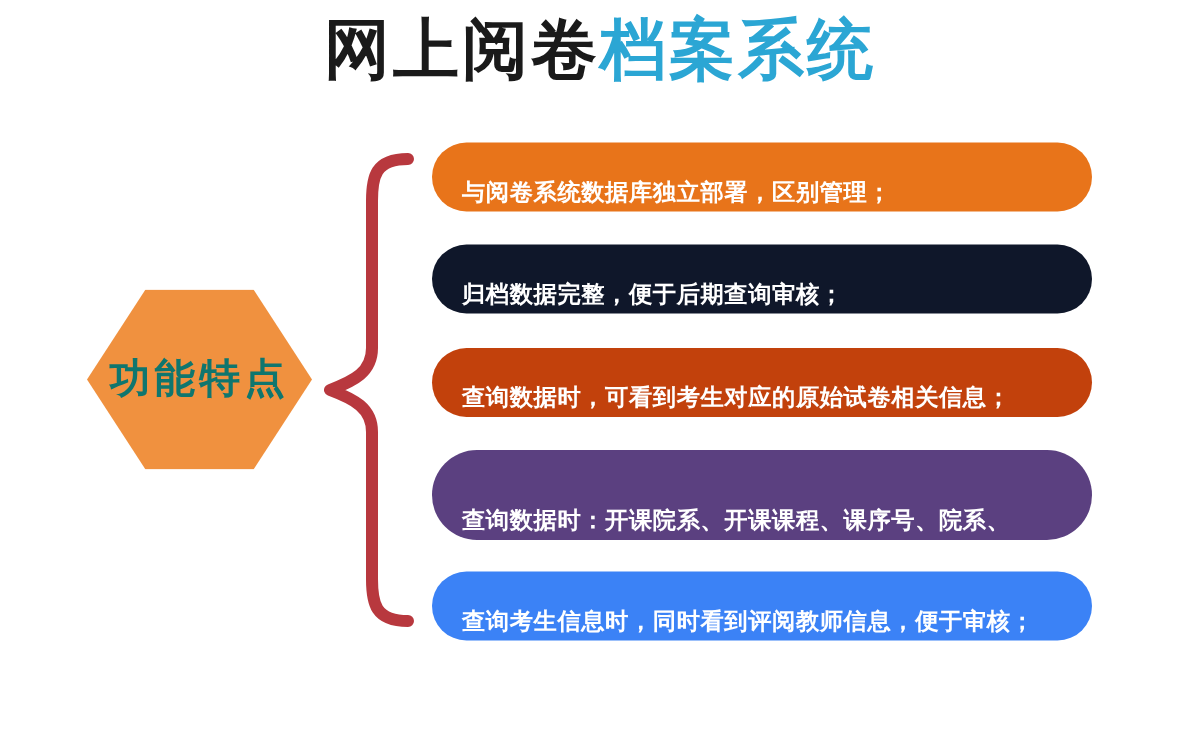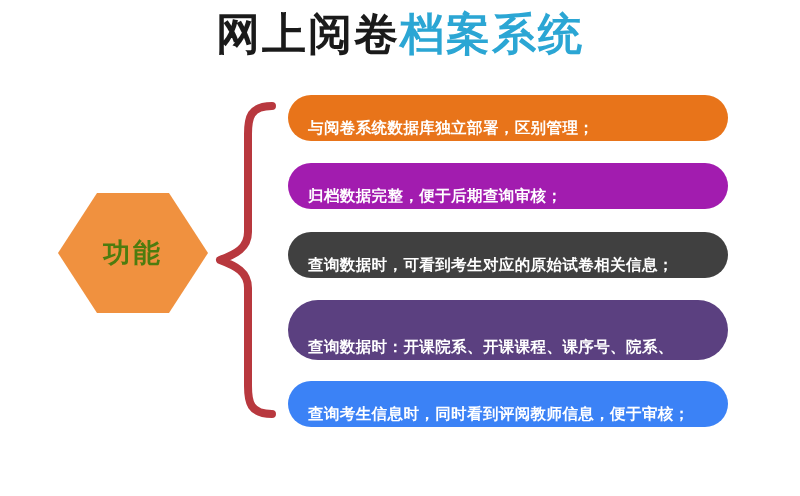--- a/index.html
+++ b/index.html
@@ -49,21 +49,21 @@
     inset: 0;
     background: #F0913F;
     clip-path: polygon(26% 0%, 74% 0%, 100% 50%, 74% 100%, 26% 100%, 0% 50%);
   }
   .hex-label {
     position: absolute;
     inset: 0;
     display: flex;
     align-items: center;
     justify-content: center;
-    color: #4d7c0f;
+    color: #0f766e;
     font-size: 27px;
     font-weight: bold;
     line-height: 34px;
     letter-spacing: 3px;
     text-align: left;
     white-space: nowrap;
   }
 
   
   .brace {
@@ -83,39 +83,40 @@
     align-items: flex-end;
     box-sizing: border-box;
     padding: 0 20px;
     color: #ffffff;
     font-size: 15.5px;
     font-weight: bold;
     line-height: 26px;
     letter-spacing: 0.4px;
   }
   .bar-1 { top: 95px;  height: 46px; border-radius: 23px; background: #E8741A; }
-  .bar-2 { top: 163px; height: 46px; border-radius: 23px; background: #a21caf; }
-  .bar-3 { top: 232px; height: 46px; border-radius: 23px; background: #404040; }
+  .bar-2 { top: 163px; height: 46px; border-radius: 23px; background: #0f172a; }
+  .bar-3 { top: 232px; height: 46px; border-radius: 23px; background: #c2410c; }
   .bar-4 { top: 300px; height: 60px; border-radius: 30px; background: #5B4080; }
   .bar-5 { top: 381px; height: 46px; border-radius: 23px; background: #3b82f6; }
   .bar-text { display: block; }
 </style>
 </head>
 <body>
 
 <div id="slide">
 
   <div class="title">
     <span class="part-dark">网上阅卷</span><span class="part-accent">档案系统</span>
   </div>
 
   <div class="hex-wrap">
     <div class="hex-shape"></div>
     <div class="hex-label">
       <span>功能</span>
+      <span>特点</span>
     </div>
   </div>
 
   <svg class="brace" viewBox="0 0 70 320">
     <path d="M62 6 C 40 6 38 18 38 34 L 38 132 C 38 148 26 154 10 160 C 26 166 38 172 38 188 L 38 286 C 38 302 40 314 62 314" fill="none" stroke="#B8383E" stroke-width="8" stroke-linecap="round" stroke-linejoin="round"></path>
   </svg>
 
   <div class="bar bar-1">
     <span class="bar-text">与阅卷系统数据库独立部署，区别管理；</span>
   </div>

